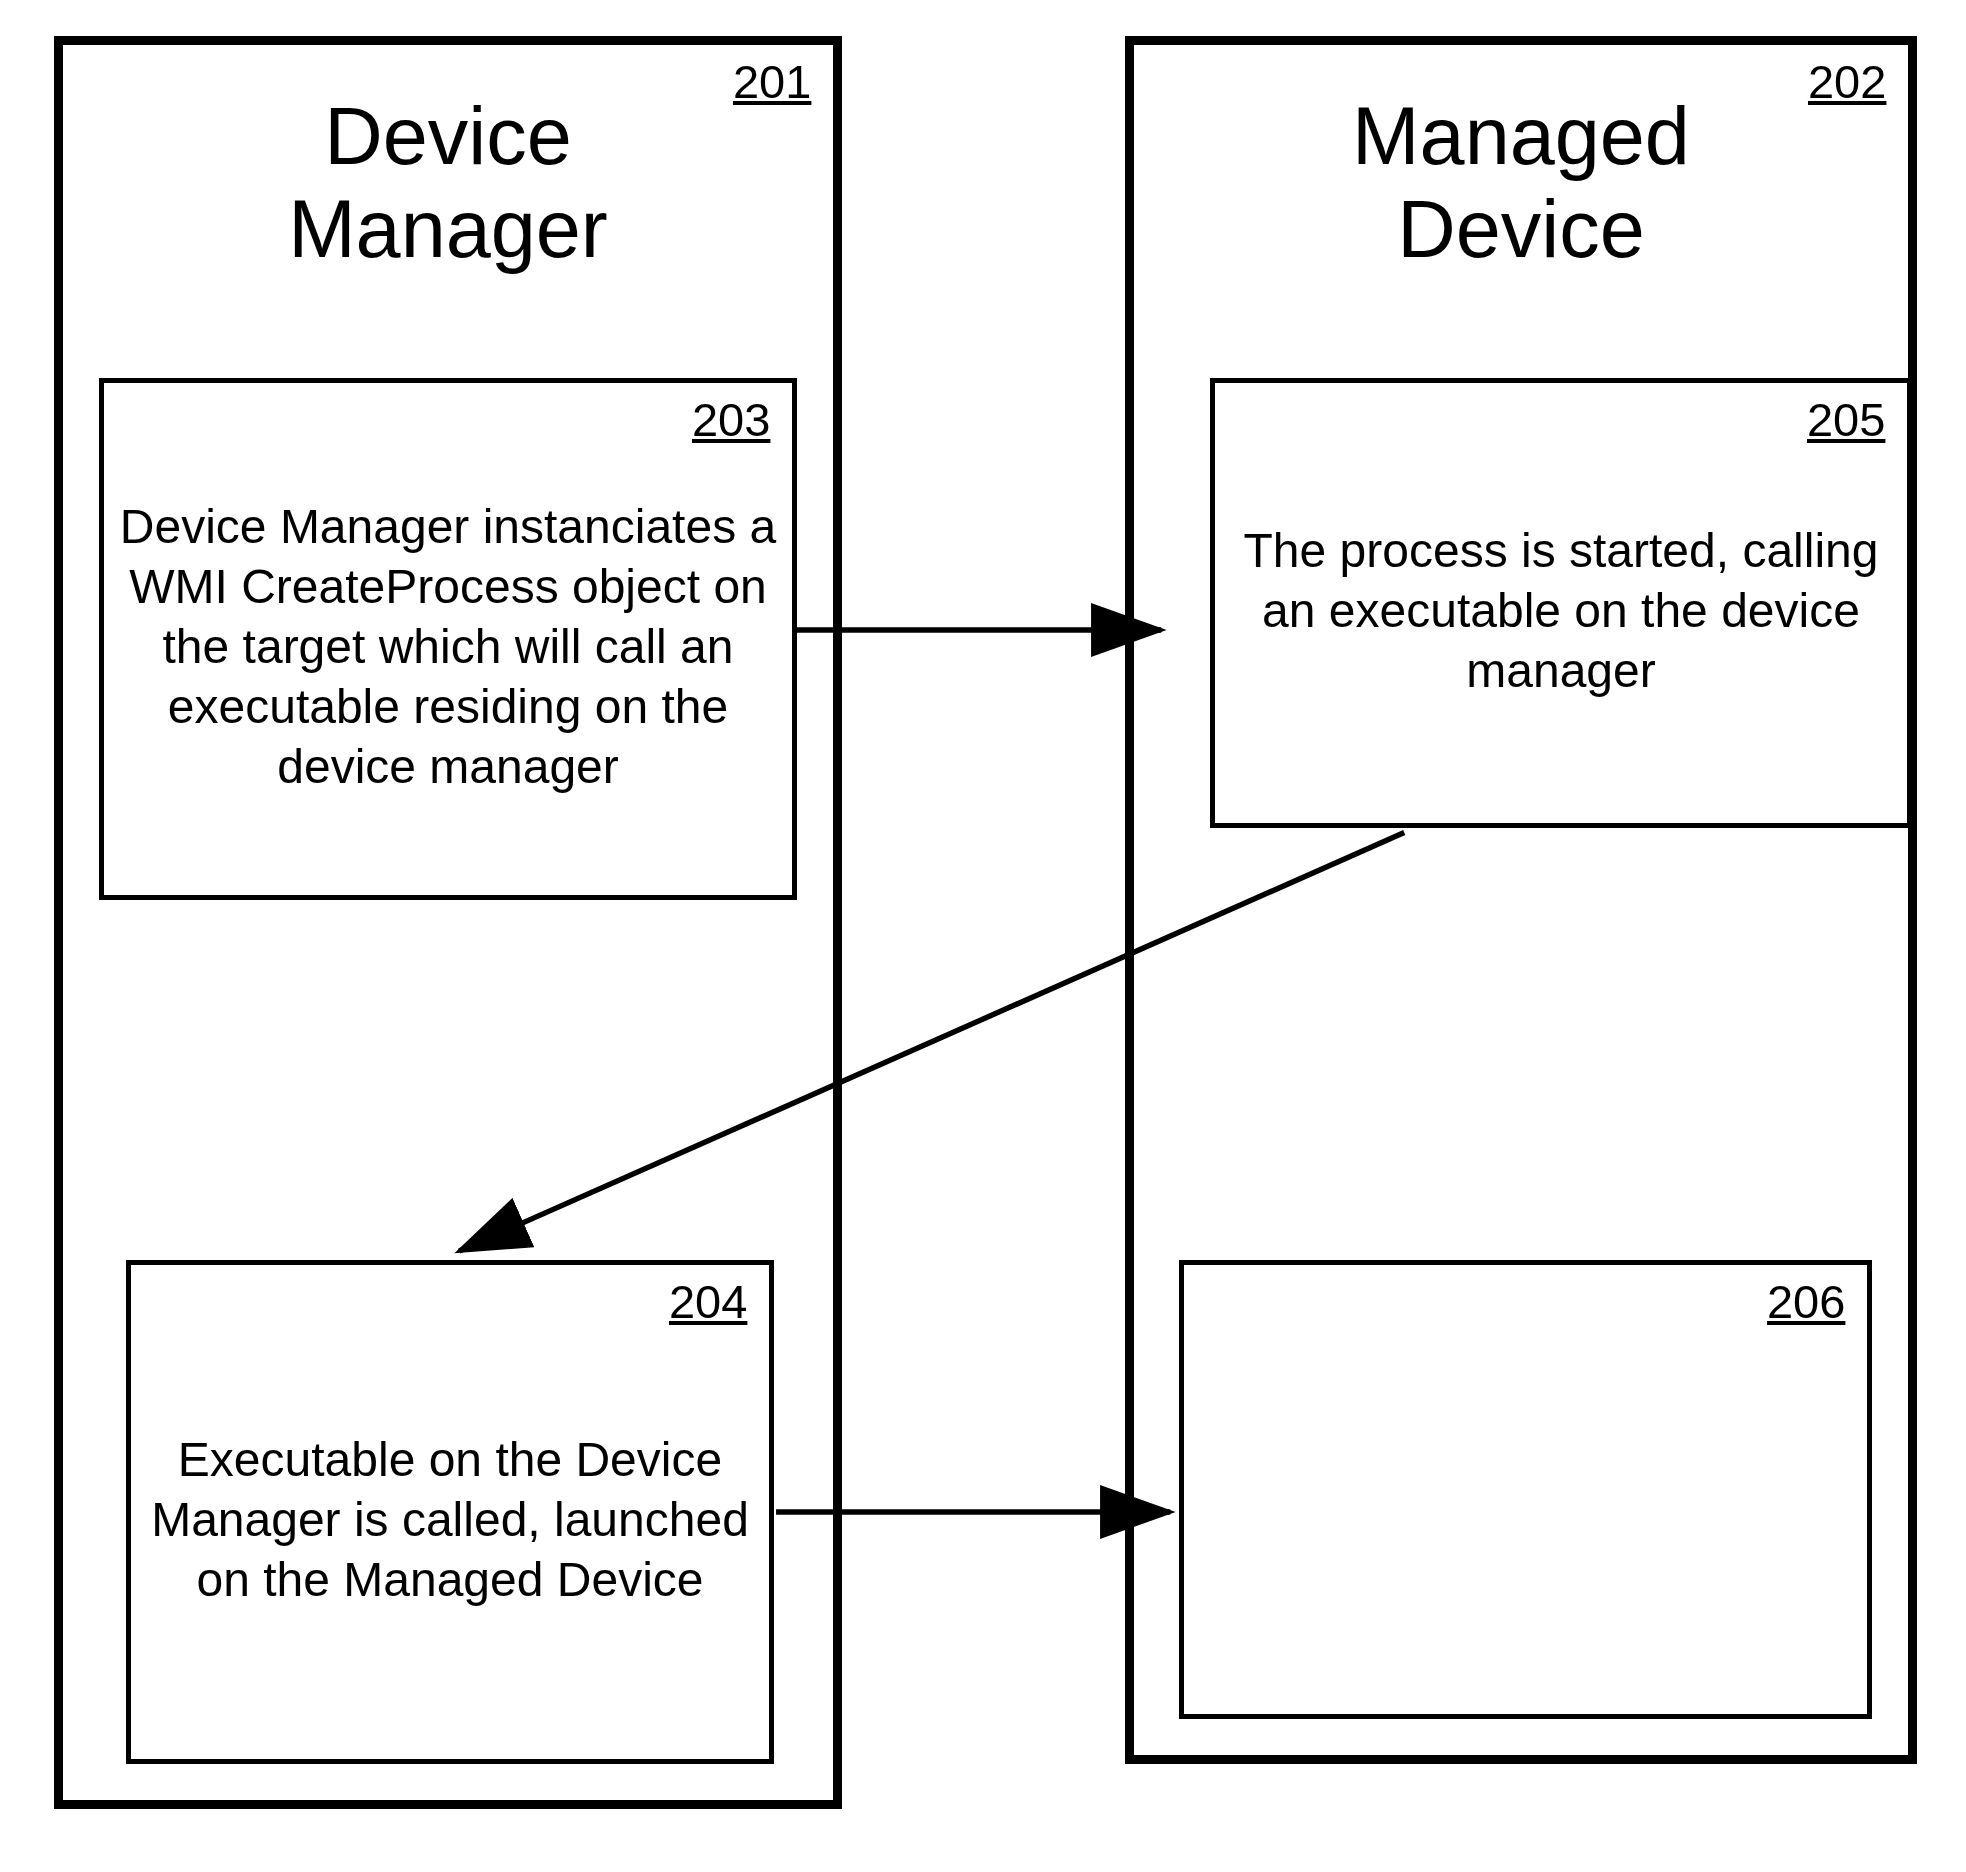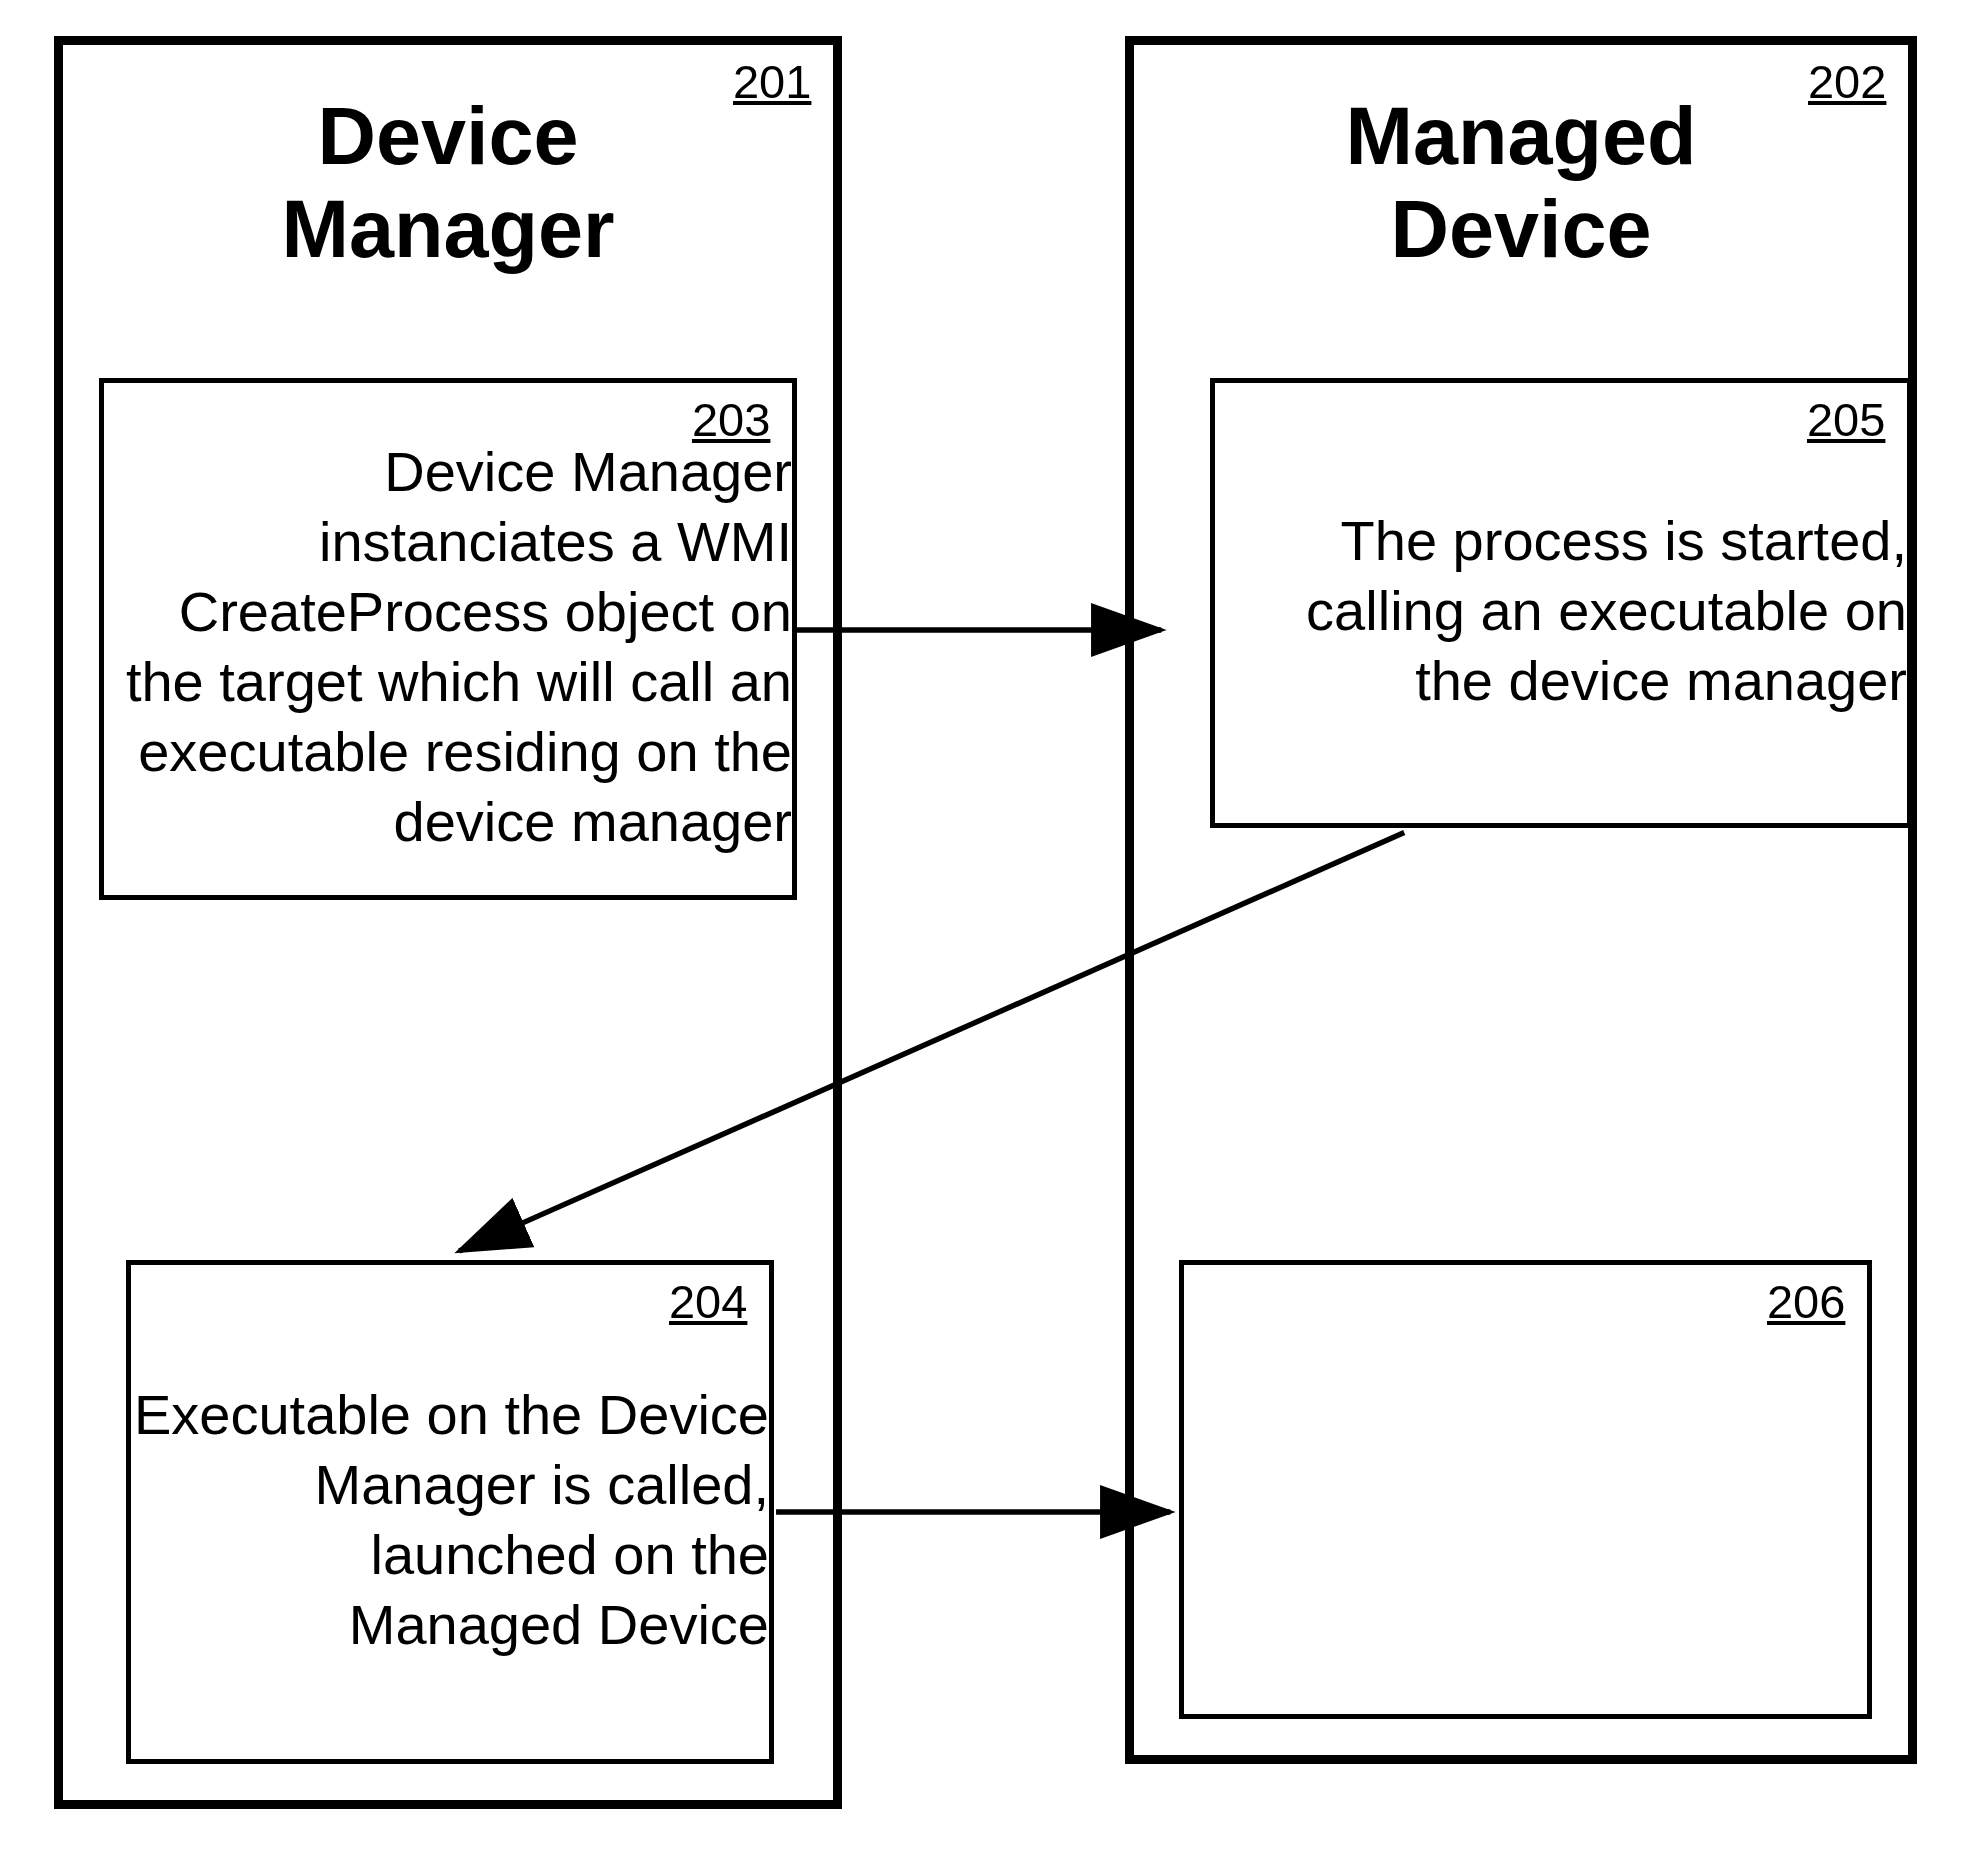--- a/index.html
+++ b/index.html
@@ -34,26 +34,26 @@
     top: 9px;
     right: 21.6px;
     font-size: 47px;
     text-decoration: underline;
     font-family: Arial, sans-serif;
   }
   .title {
     font-size: 81px;
     line-height: 1.15;
     text-align: center;
-    font-weight: 700;
+    font-weight: 400;
   }
   .body-text {
-    font-size: 56px;
+    font-size: 48px;
     line-height: 1.25;
-    text-align: right;
+    text-align: center;
     font-weight: 400;
     padding-top: 16px;
   }
   svg.arrows {
     position: absolute;
     left: 0;
     top: 0;
     width: 1967px;
     height: 1872px;
     pointer-events: none;

